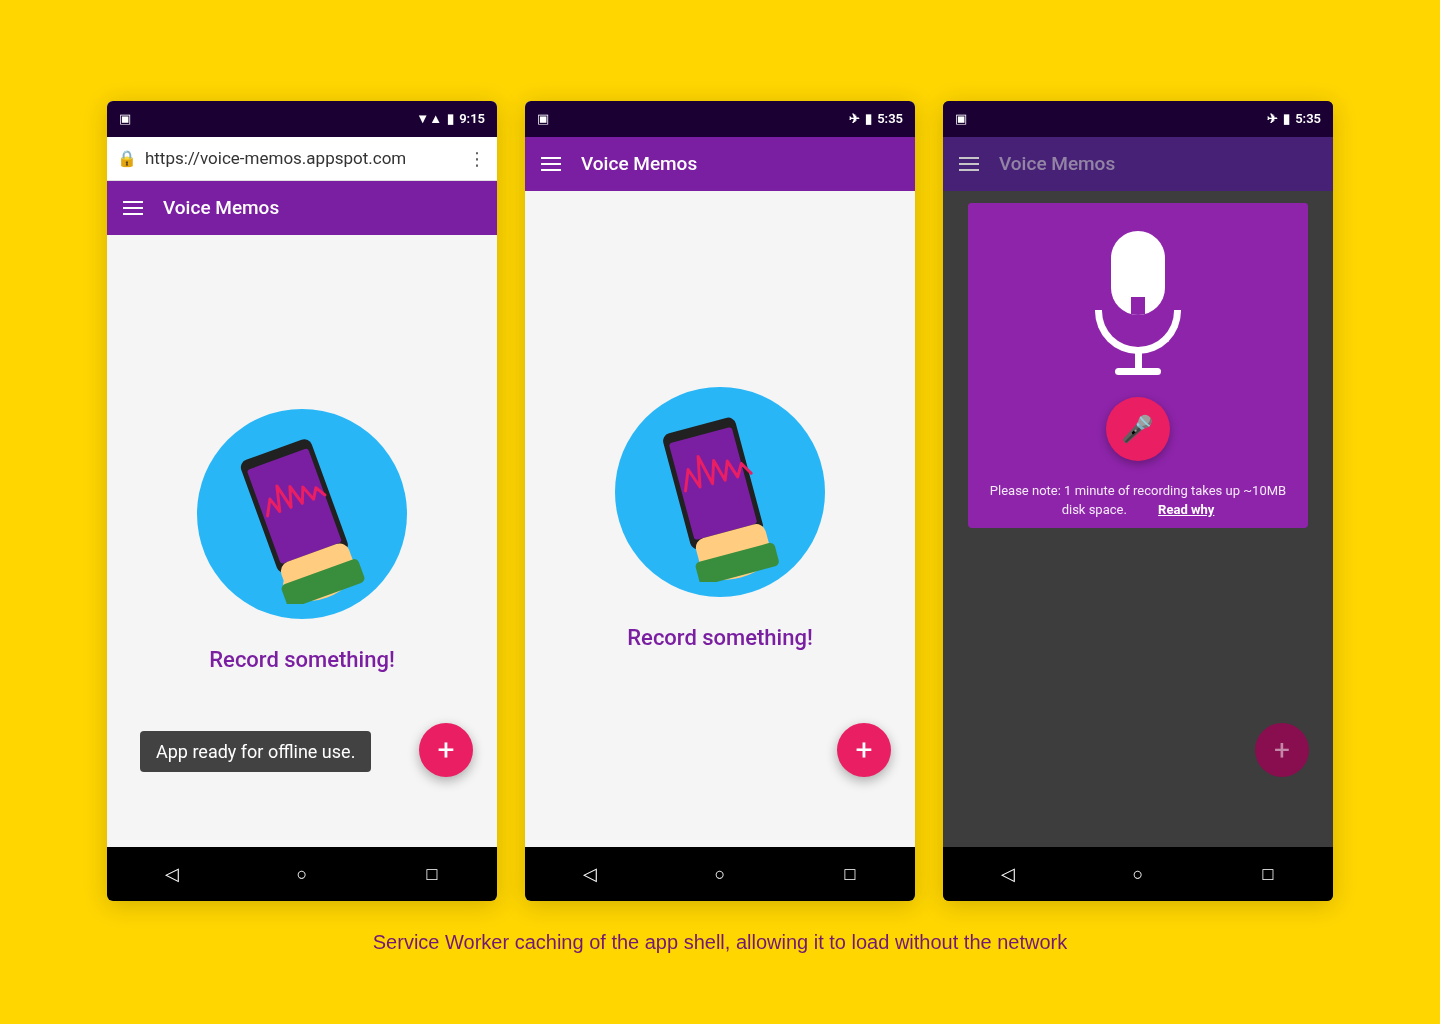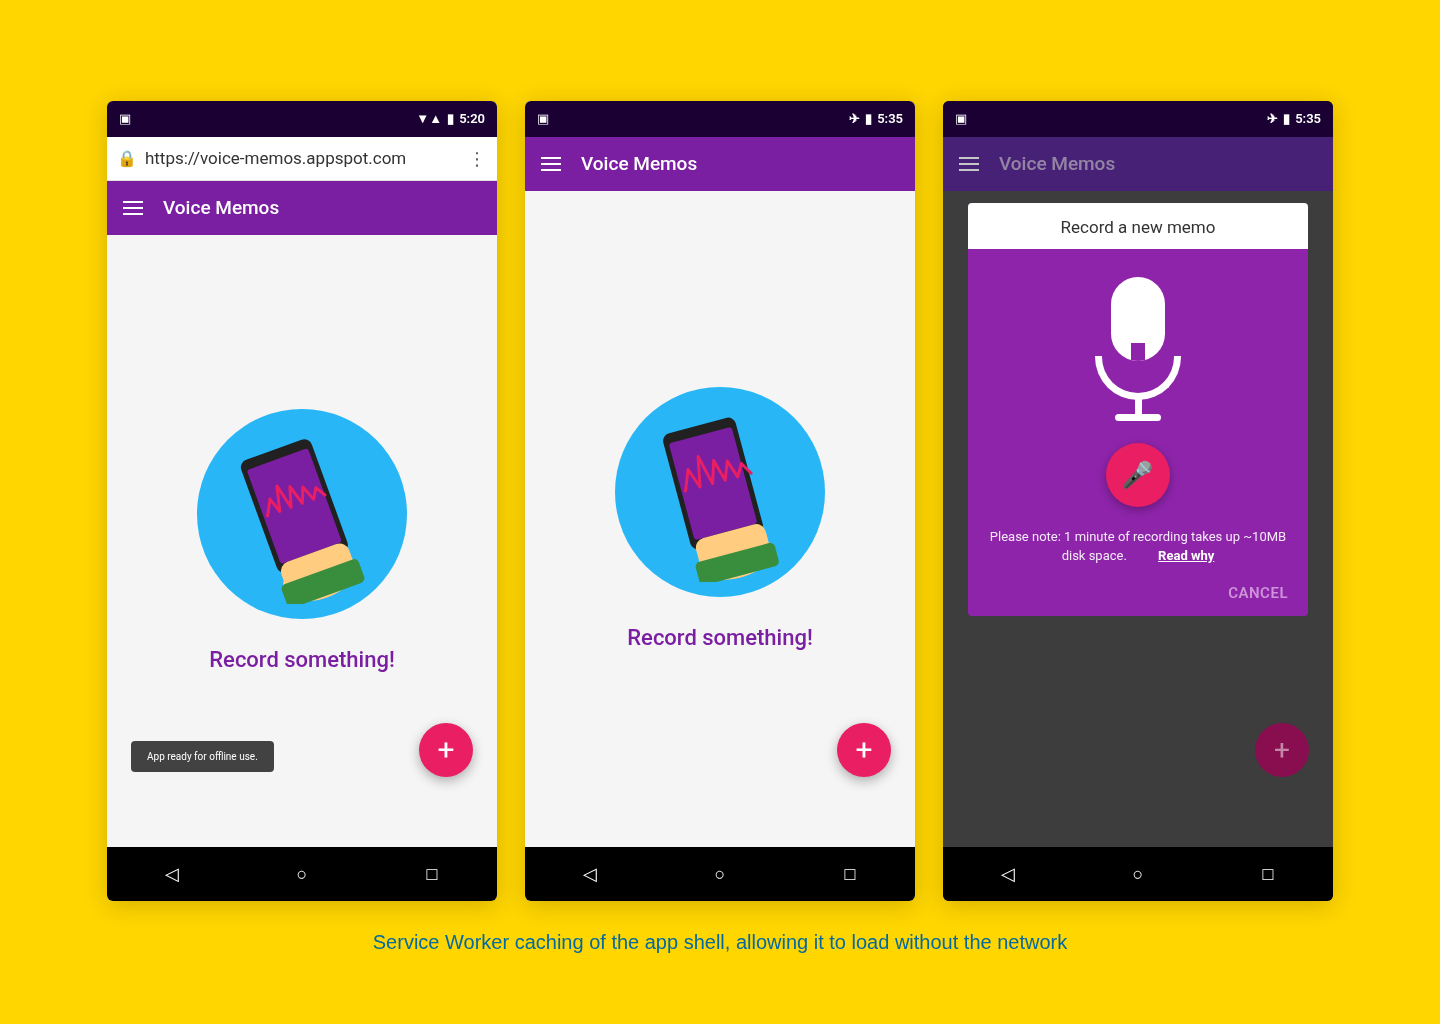--- a/index.html
+++ b/index.html
@@ -155,26 +155,26 @@
       align-items: center;
       justify-content: center;
       cursor: pointer;
       box-shadow: 0 4px 12px rgba(0,0,0,0.3);
       line-height: 1;
     }
     
     .offline-toast {
       position: absolute;
       bottom: 75px;
-      left: 24px;
+      left: 33px;
       background: rgba(50,50,50,0.92);
       color: #fff;
       border-radius: 4px;
       padding: 10px 16px;
-      font-size: 10px;
+      font-size: 18px;
     }
     
     .nav-bar {
       background: #000;
       height: 54px;
       display: flex;
       align-items: center;
       justify-content: space-around;
       flex-shrink: 0;
     }
@@ -184,21 +184,21 @@
       cursor: pointer;
       display: flex;
       align-items: center;
       justify-content: center;
       width: 40px;
       height: 40px;
     }
     
     .caption {
       font-size: 20px;
-      color: #0369a1;
+      color: #701a75;
       text-align: center;
       margin-top: 30px;
       max-width: 900px;
       font-family: Arial, sans-serif;
     }
     
     .phone-overlay {
       position: relative;
       flex: 1;
       background: rgba(60,60,60,0.7);
@@ -312,21 +312,21 @@
 
     <div class="phone">
 
       <div class="status-bar">
         <div class="status-bar-left">
           <span style="font-size:13px;">▣</span>
         </div>
         <div class="status-bar-right">
           <span style="font-size:13px;">▼▲</span>
           <span style="font-size:13px;">▮</span>
-          <span>5:20</span>
+          <span>9:15</span>
         </div>
       </div>
 
       <div class="url-bar">
         <span class="url-lock">🔒</span>
         <span class="url-text">https://voice-memos.appspot.com</span>
         <span class="url-dots">⋮</span>
       </div>
 
       <div class="app-bar">
@@ -441,21 +441,20 @@
         <div class="hamburger-icon">
           <span></span>
           <span></span>
           <span></span>
         </div>
         <span class="app-bar-title" style="color:rgba(255,255,255,0.6);">Voice Memos</span>
       </div>
 
       <div class="phone-overlay">
         <div class="record-dialog">
-          <div class="record-dialog-title">Record a new memo</div>
           <div class="record-dialog-body">
 
             <div class="mic-icon-large">
               <div style="display:flex; flex-direction:column; align-items:center;">
 
                 <div style="width:54px; height:84px; background:#fff; border-radius:27px; position:relative; overflow:hidden;">
                   <div style="position:absolute; bottom:0; left:50%; transform:translateX(-50%); width:14px; height:18px; background:#8E24AA; border-radius:0;"></div>
                 </div>
 
                 <div style="width:86px; height:44px; border:7px solid #fff; border-top:none; border-radius:0 0 55px 55px; margin-top:-5px;"></div>
@@ -469,23 +468,20 @@
             <div class="record-btn">
               <span style="font-size:26px; color:#fff;">🎤</span>
             </div>
           </div>
 
           <div class="dialog-note">
             <span>Please note: 1 minute of recording takes up ~10MB disk space.</span>
             <a href="#">Read why</a>
           </div>
 
-          <div class="dialog-cancel">
-            <span>CANCEL</span>
-          </div>
         </div>
 
         <div class="fab-dim">
           <span>+</span>
         </div>
       </div>
 
       <div class="nav-bar">
         <div class="nav-btn triangle-left"></div>
         <div class="nav-btn circle-nav"></div>

